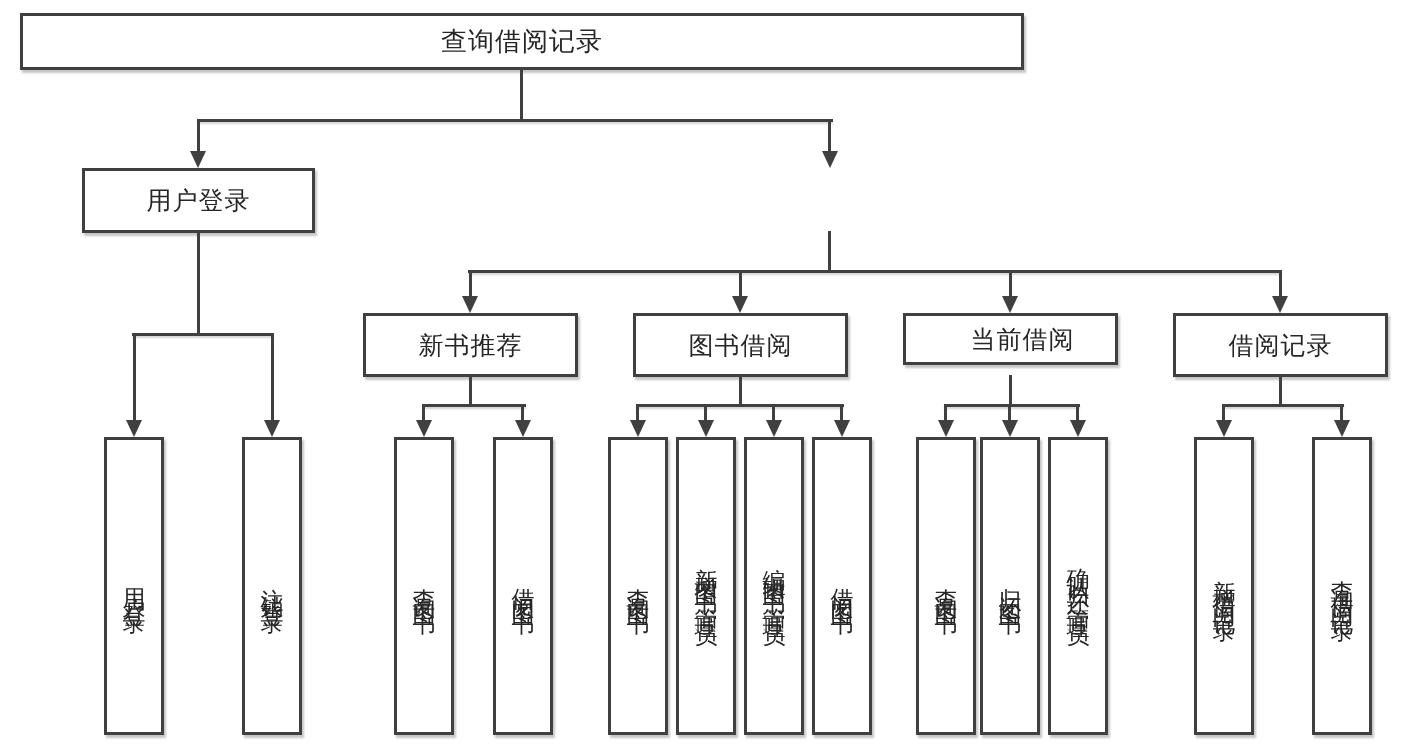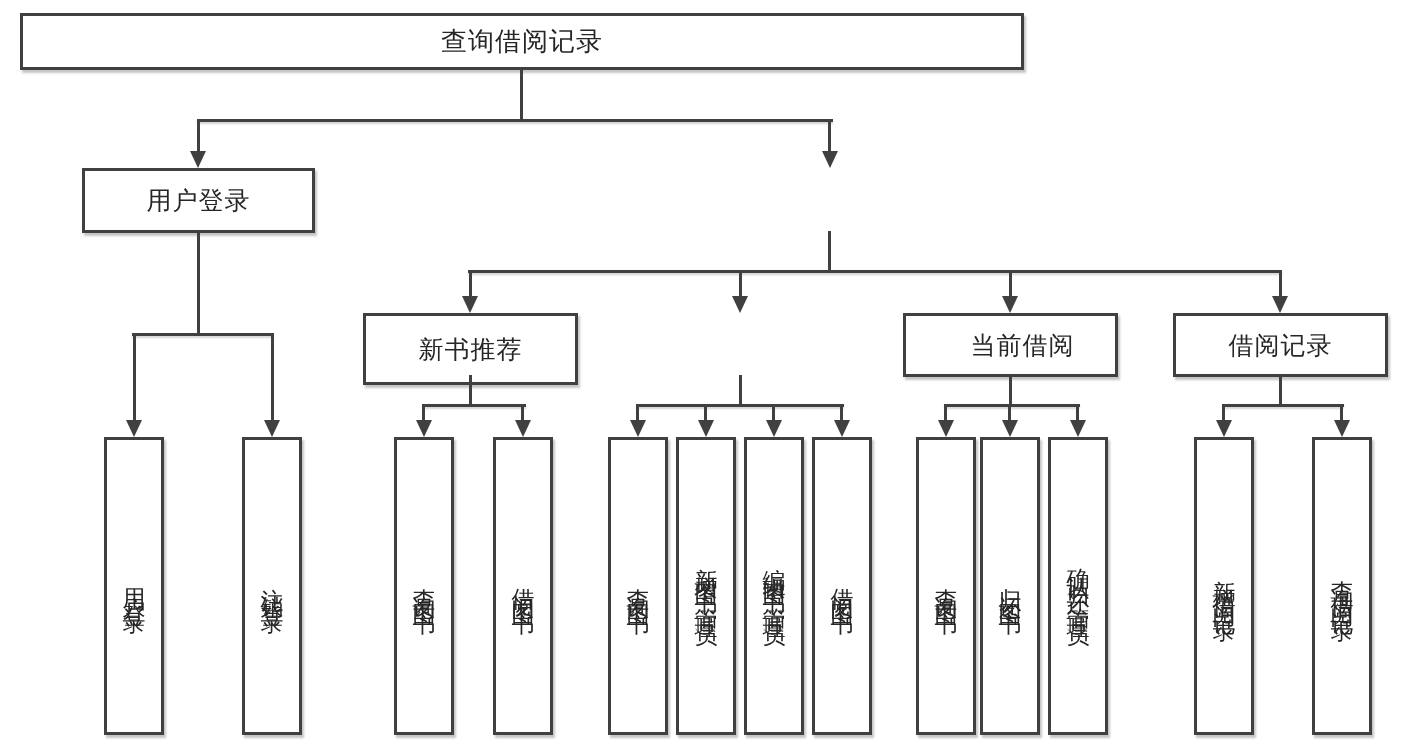--- a/index.html
+++ b/index.html
@@ -58,22 +58,23 @@
   <div class="hline" style="left:468px;top:270px;width:814px;"></div>
   <div class="vline" style="left:469px;top:271px;height:27px;"></div>
   <div class="ahead" style="left:462px;top:296px;"></div>
   <div class="vline" style="left:739px;top:271px;height:27px;"></div>
   <div class="ahead" style="left:732px;top:296px;"></div>
   <div class="vline" style="left:1009px;top:271px;height:27px;"></div>
   <div class="ahead" style="left:1002px;top:296px;"></div>
   <div class="vline" style="left:1279px;top:271px;height:27px;"></div>
   <div class="ahead" style="left:1272px;top:296px;"></div>
 
-  <div class="box hbox" style="left:363px;top:313px;width:215px;height:72px;">新书推荐</div>
-  <div class="box hbox" style="left:903px;top:313px;width:215px;height:64px;padding-left:24px;">当前借阅</div>
+  <div class="box hbox" style="left:363px;top:313px;width:215px;height:64px;">新书推荐</div>
+  <div class="box hbox" style="left:633px;top:313px;width:215px;height:64px;">图书借阅</div>
+  <div class="box hbox" style="left:903px;top:313px;width:215px;height:52px;padding-left:24px;">当前借阅</div>
   <div class="box hbox" style="left:1173px;top:313px;width:215px;height:64px;">借阅记录</div>
 
   <div class="vline" style="left:469px;top:375px;height:32px;"></div>
   <div class="vline" style="left:739px;top:375px;height:32px;"></div>
   <div class="vline" style="left:1009px;top:375px;height:32px;"></div>
   <div class="vline" style="left:1279px;top:375px;height:32px;"></div>
 
   <div class="hline" style="left:422px;top:404px;width:104px;"></div>
   <div class="hline" style="left:636px;top:404px;width:208px;"></div>
   <div class="hline" style="left:944px;top:404px;width:136px;"></div>

